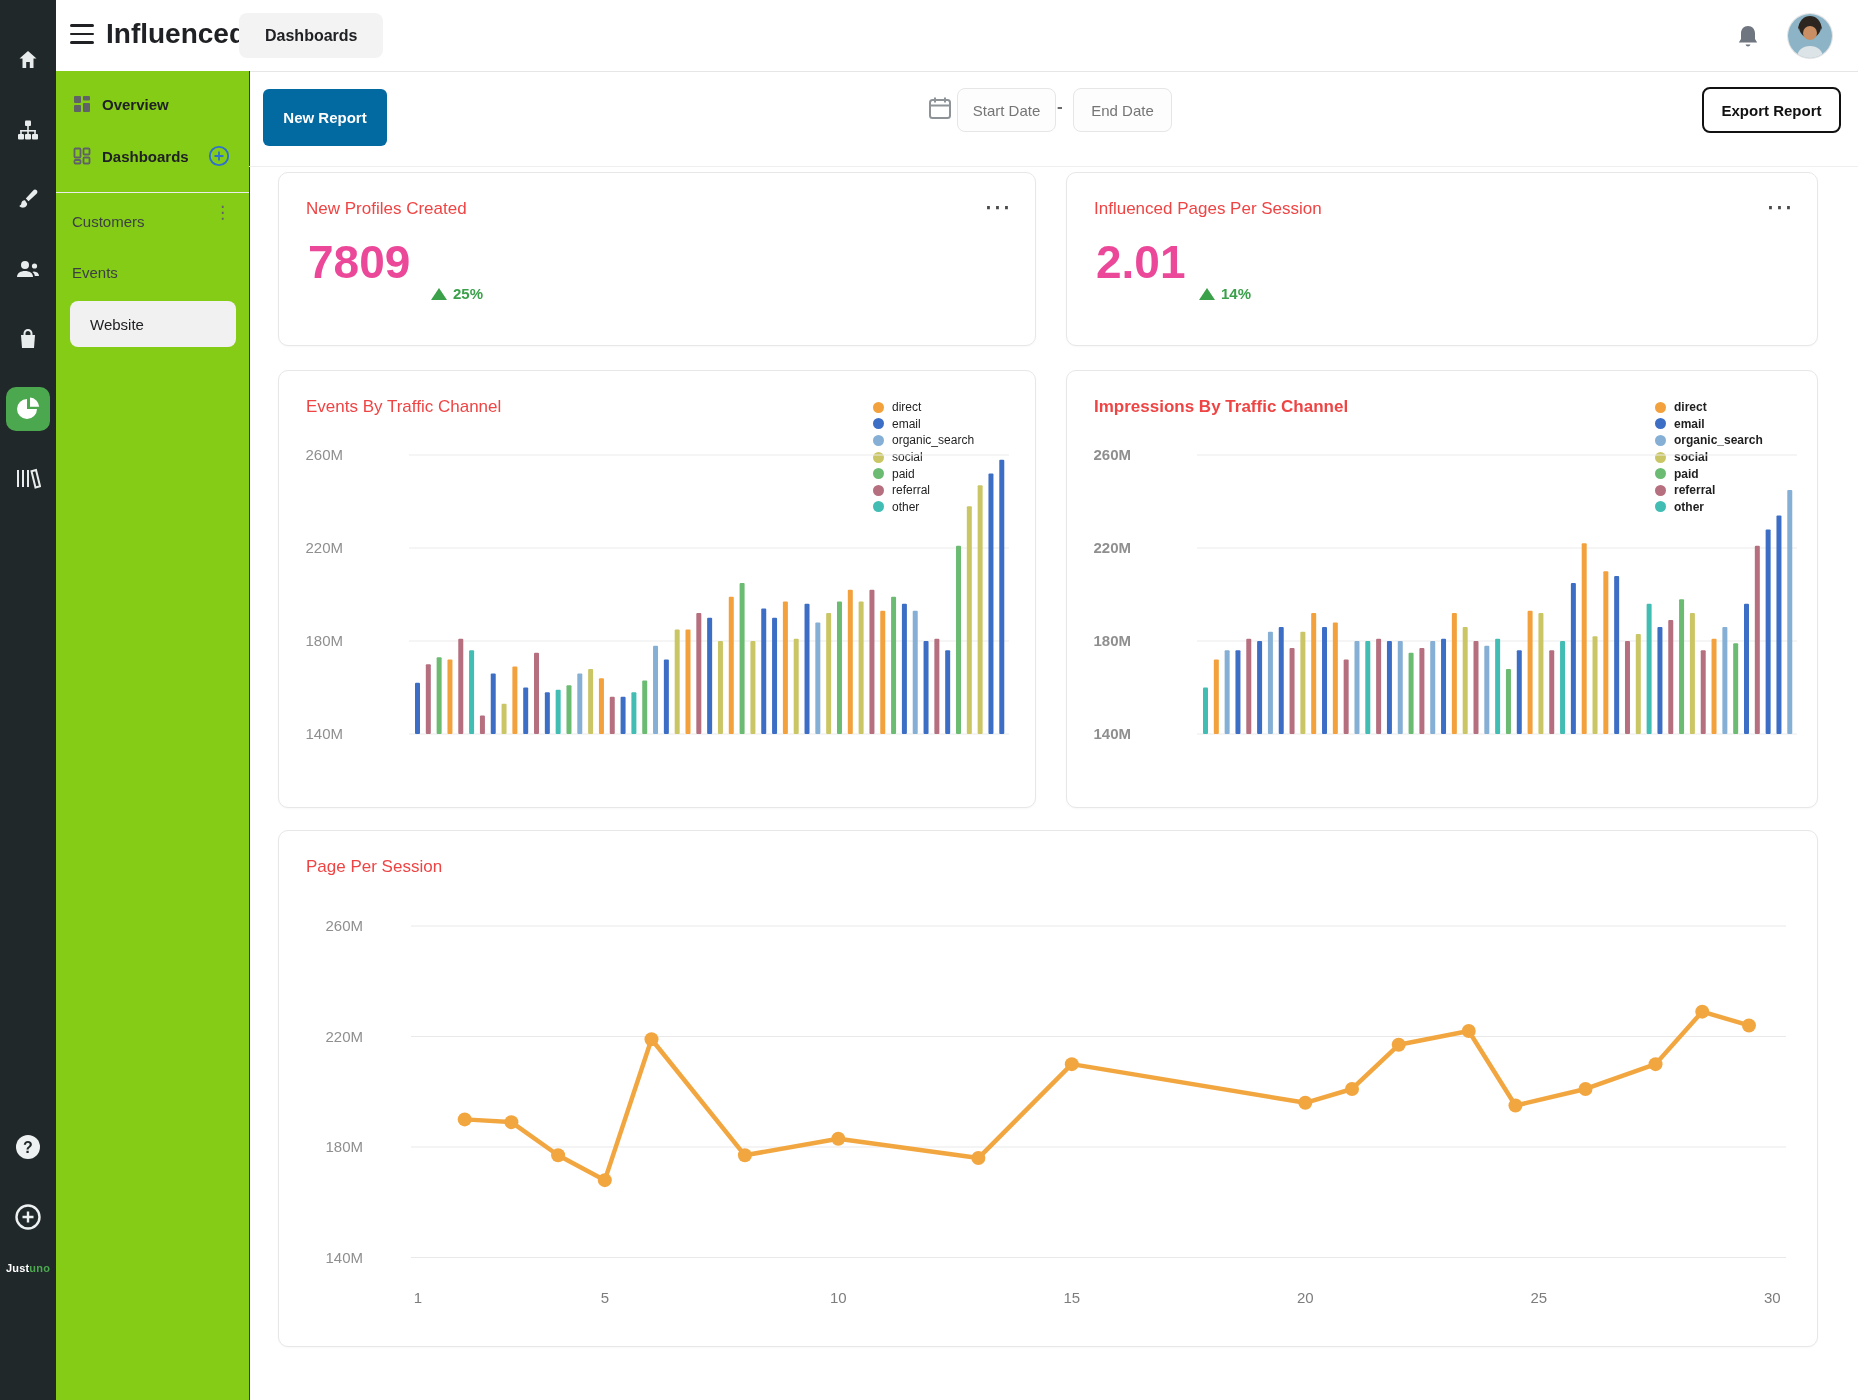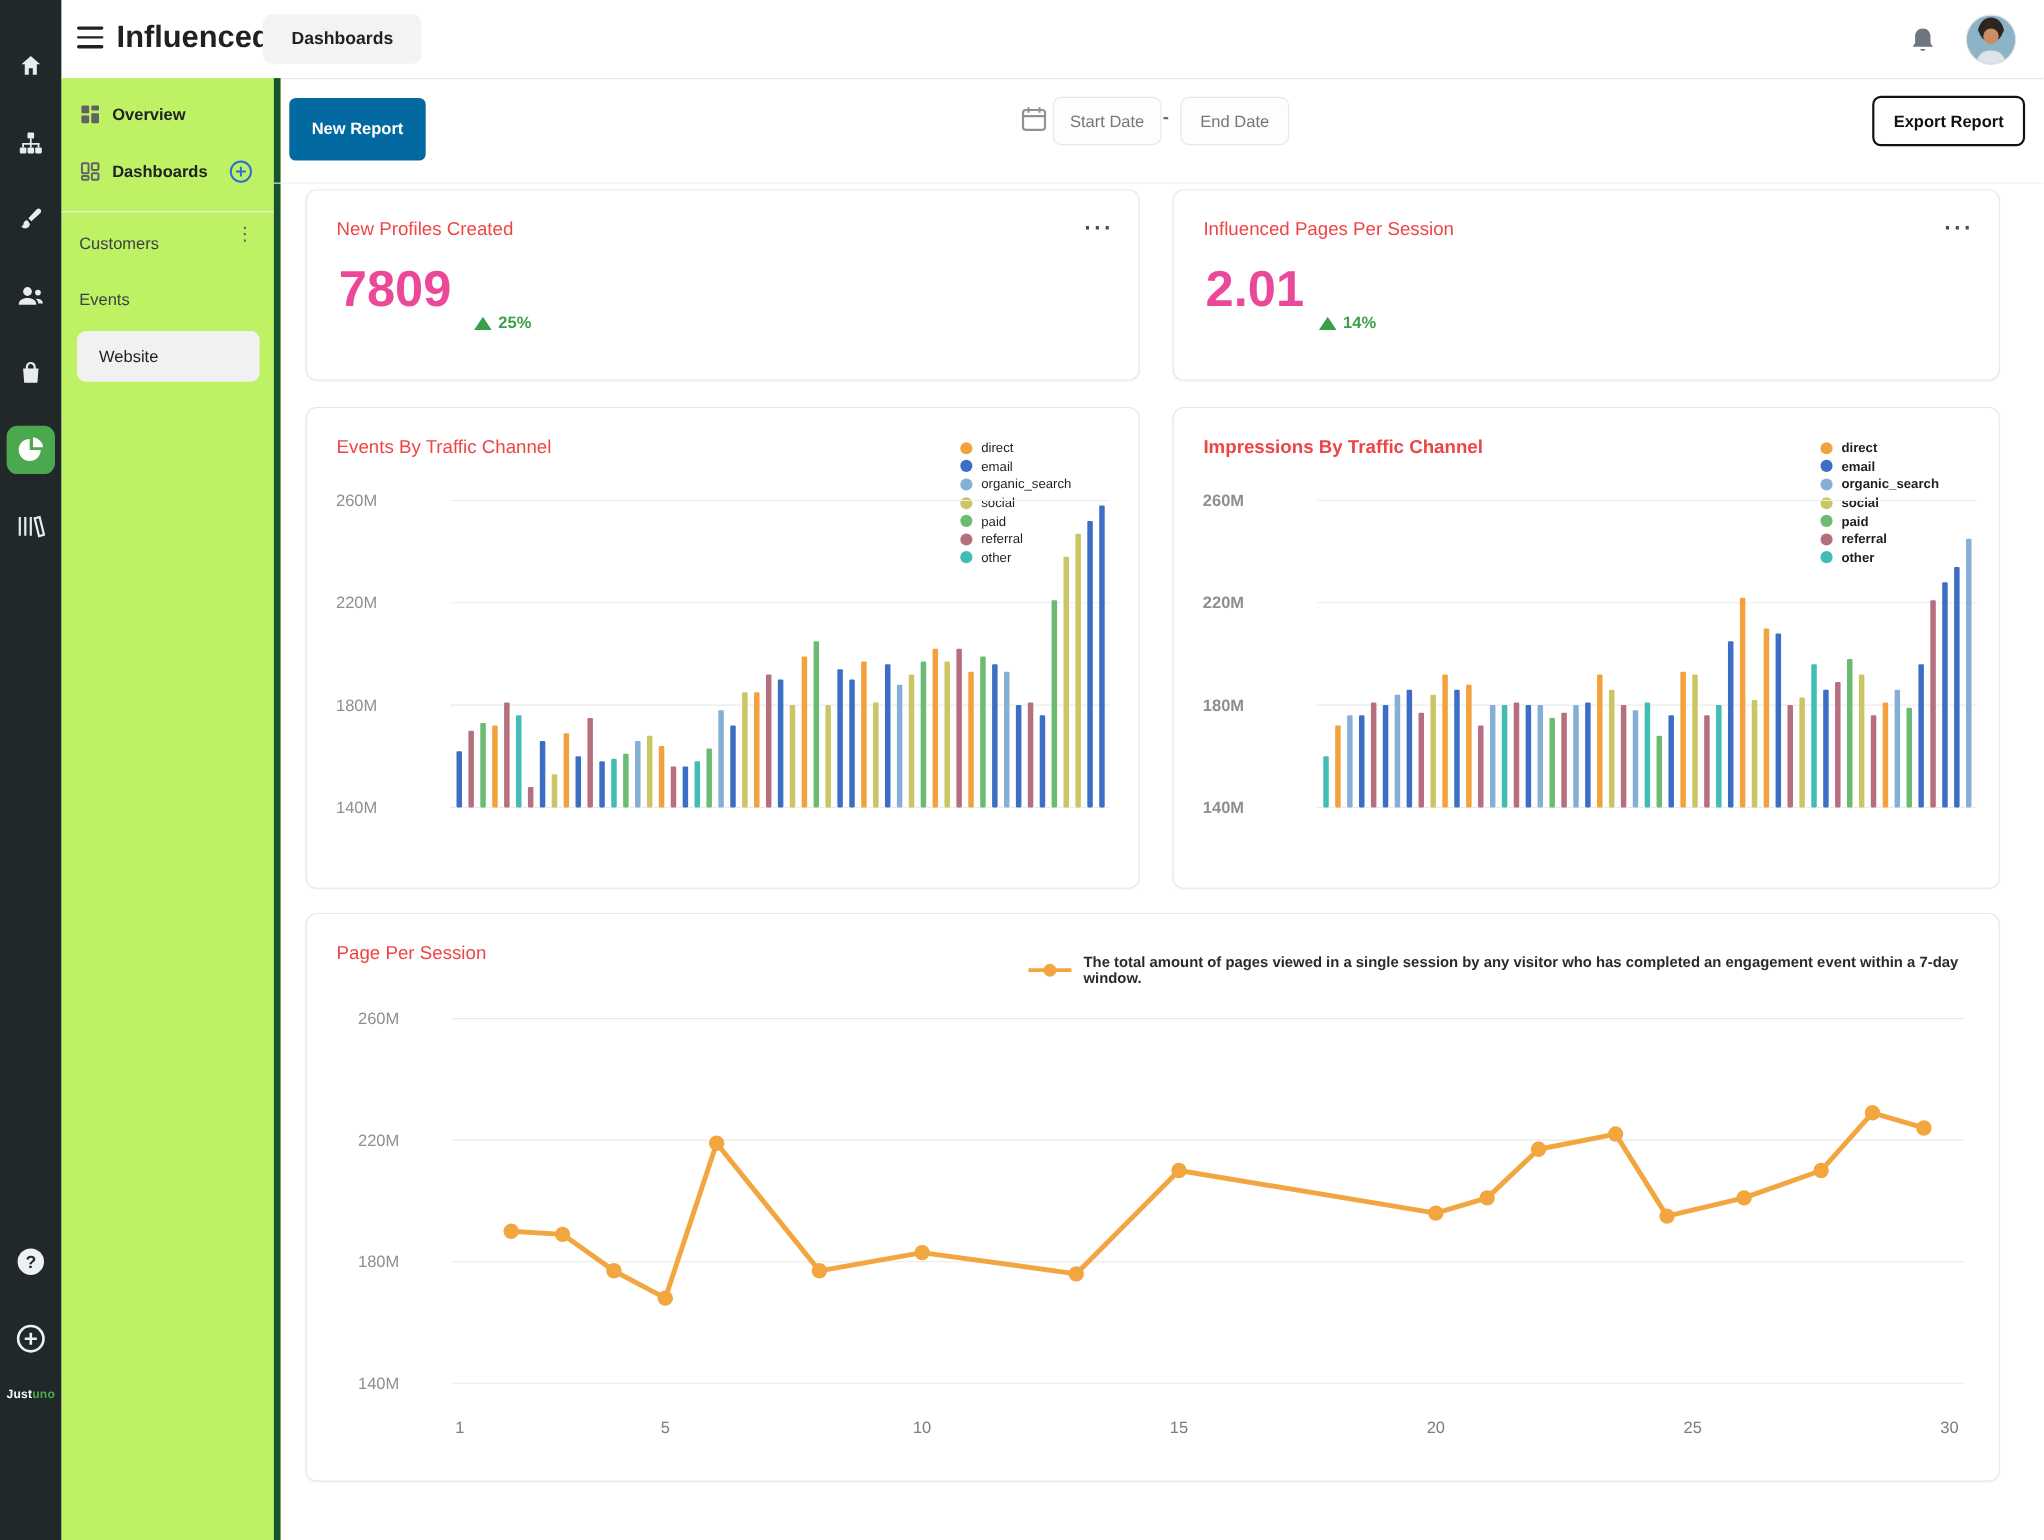--- a/index.html
+++ b/index.html
@@ -17,21 +17,21 @@
   .header{left:56px;top:0;width:1802px;height:71px;background:#fff;border-bottom:1px solid #e6e6e6;}
   .burger{left:14px;top:24px;width:24px;height:20px;display:flex;flex-direction:column;justify-content:space-between;cursor:pointer;}
   .burger span{display:block;height:2.6px;background:#202124;border-radius:2px;}
   .app-title{left:50px;top:18px;font-size:28px;font-weight:bold;}
   .tab-pill{left:183px;top:13px;height:45px;padding:0 26px;background:#f3f3f3;border-radius:8px;
             display:flex;align-items:center;font-size:16px;font-weight:bold;color:#202124;cursor:pointer;}
   .bell{left:1675px;top:20px;width:34px;height:34px;display:flex;align-items:center;justify-content:center;cursor:pointer;}
   .avatar{left:1732px;top:14px;width:44px;height:44px;border-radius:50%;overflow:hidden;cursor:pointer;box-shadow:0 0 0 1px #e2e2e2;}
 
   
-  .sidebar{left:56px;top:71px;width:193px;height:1329px;background:#bef264;border-right:6px solid #14532d;}
+  .sidebar{left:56px;top:71px;width:193px;height:1329px;background:#84cc16;border-right:1px solid #14532d;}
   .side-row{left:0;width:193px;height:38px;display:flex;align-items:center;cursor:pointer;}
   .side-ic{width:20px;height:20px;margin-left:16px;margin-right:10px;flex:0 0 auto;}
   .side-label-b{font-size:15px;font-weight:bold;color:#202124;}
   .side-label{font-size:15px;color:#3c4043;}
   .side-div{left:0;width:193px;height:1px;background:#ececec;}
   .plus-circle{position:absolute;left:152px;top:8px;width:22px;height:22px;cursor:pointer;}
   .kebab-v{position:absolute;left:158px;top:7px;font-size:17px;color:#5f6368;letter-spacing:0;line-height:8px;cursor:pointer;}
   .side-pill{left:14px;width:166px;height:46px;background:#f1f1f1;border-radius:8px;display:flex;align-items:center;cursor:pointer;}
   .side-pill span{margin-left:20px;font-size:15px;color:#202124;}
 
@@ -419,27 +419,20 @@
         <rect x="677" y="232.8" width="5" height="130.2" rx="1" fill="#3d6ec6"></rect>
         <rect x="687.82" y="174.675" width="5" height="188.325" rx="1" fill="#b56f7f"></rect>
         <rect x="698.64" y="158.4" width="5" height="204.6" rx="1" fill="#3d6ec6"></rect>
         <rect x="709.46" y="144.45" width="5" height="218.55" rx="1" fill="#3d6ec6"></rect>
         <rect x="720.28" y="118.875" width="5" height="244.125" rx="1" fill="#85afd4"></rect>
       </svg>
   </div>
 
   <div class="abs card" style="left:278px;top:830px;width:1538px;height:515px;">
     <div class="card-title">Page Per Session</div>
-    <div class="line-legend">
-      <svg width="42" height="14" viewBox="0 0 42 14">
-          <line x1="1" y1="7" x2="41" y2="7" stroke="#f2a640" stroke-width="3.5"></line>
-          <circle cx="21" cy="7" r="6" fill="#f2a640"></circle>
-        </svg>
-      <span class="txt">The total amount of pages viewed in a single session by any visitor who has completed an engagement event within a 7-day window.</span>
-    </div>
     <svg id="line-0" width="1538" height="515" viewBox="0 0 1538 515" style="position:absolute;left:0;top:0;">
         <line x1="132" y1="95" x2="1507" y2="95" stroke="#e9e9e9" stroke-width="1"></line>
         <text x="84" y="100" text-anchor="end" font-size="15" fill="#8f8f8f">260M</text>
         <line x1="132" y1="205.5" x2="1507" y2="205.5" stroke="#e9e9e9" stroke-width="1"></line>
         <text x="84" y="210.5" text-anchor="end" font-size="15" fill="#8f8f8f">220M</text>
         <line x1="132" y1="316" x2="1507" y2="316" stroke="#e9e9e9" stroke-width="1"></line>
         <text x="84" y="321" text-anchor="end" font-size="15" fill="#8f8f8f">180M</text>
         <line x1="132" y1="426.5" x2="1507" y2="426.5" stroke="#e9e9e9" stroke-width="1"></line>
         <text x="84" y="431.5" text-anchor="end" font-size="15" fill="#8f8f8f">140M</text>
         <text x="139" y="472" text-anchor="middle" font-size="15" fill="#7d7d7d">1</text>

